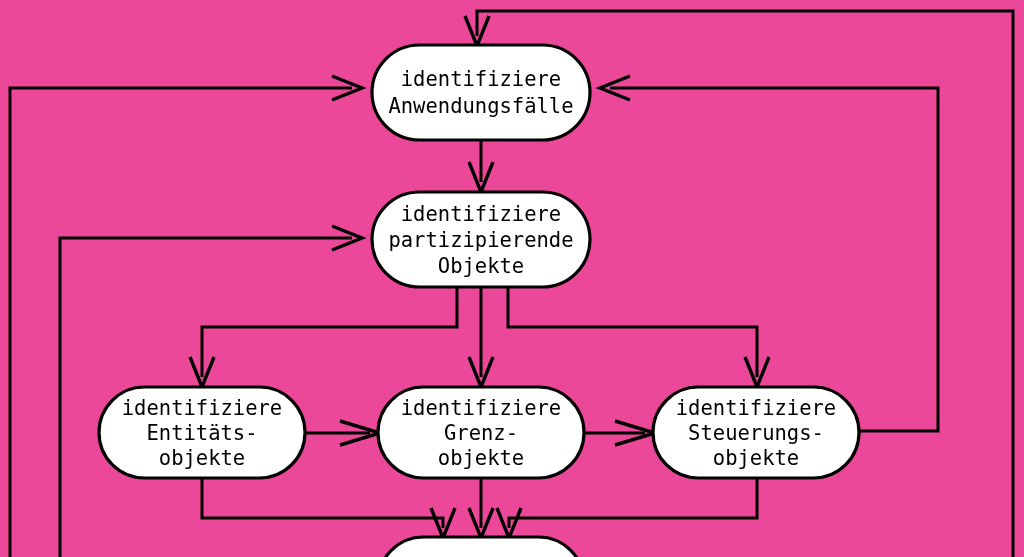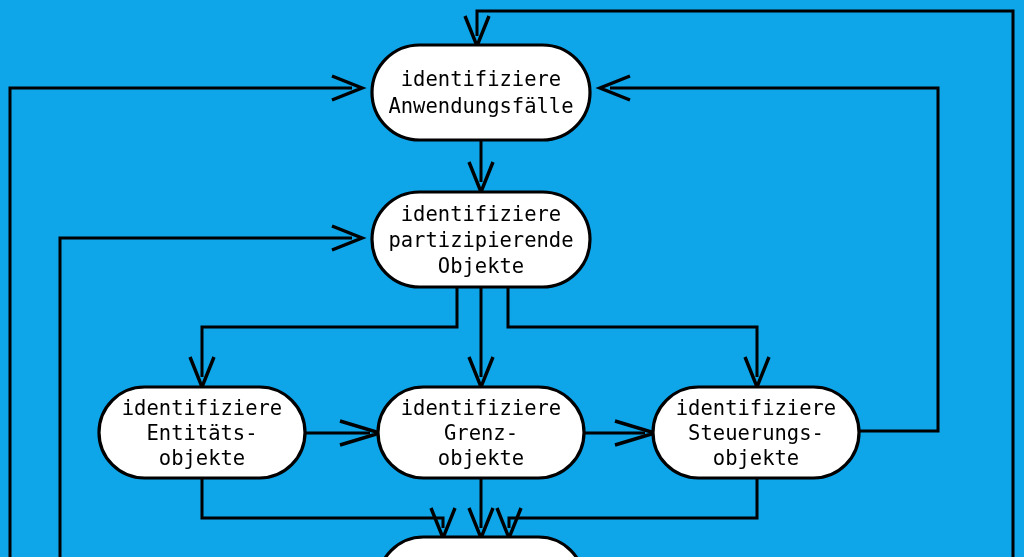--- a/index.html
+++ b/index.html
@@ -8,21 +8,21 @@
     padding: 0;
     background: #ffffff;
   }
   body {
     font-family: "DejaVu Sans Mono", "Liberation Mono", monospace;
   }
   #diagram-root {
     position: relative;
     width: 1024px;
     height: 557px;
-    background: #0ea5e9;
+    background: #ec4899;
     overflow: hidden;
   }
   #flow-svg {
     position: absolute;
     left: 0;
     top: 0;
     width: 1024px;
     height: 557px;
     display: block;
   }

